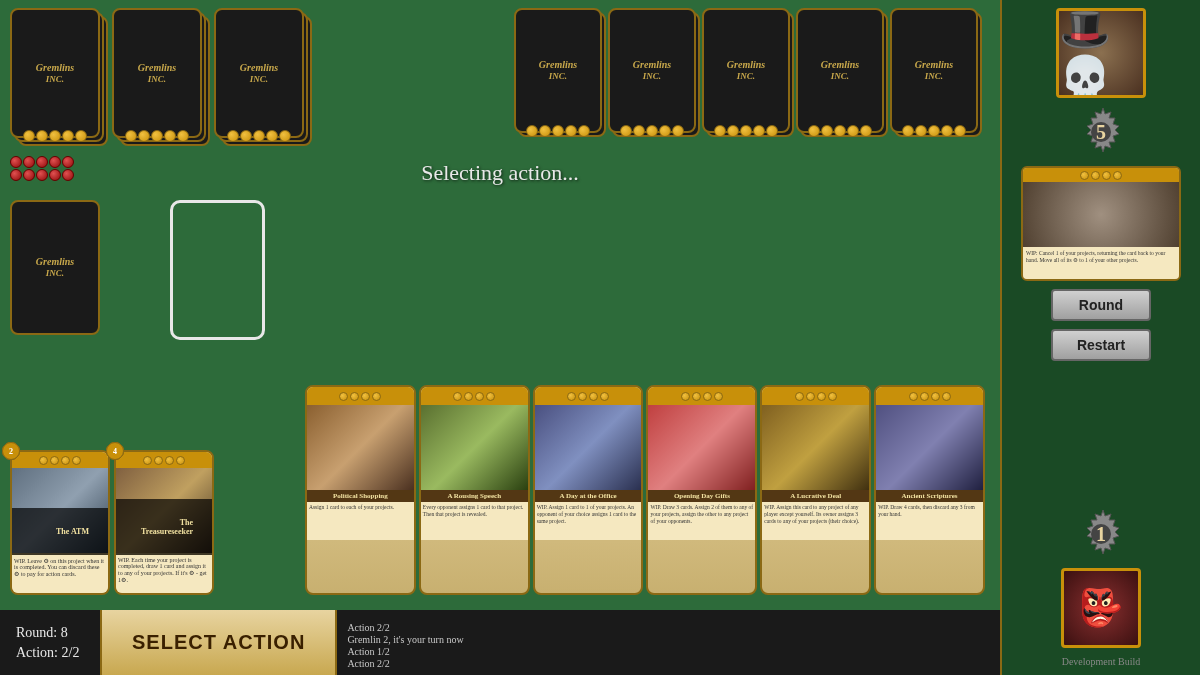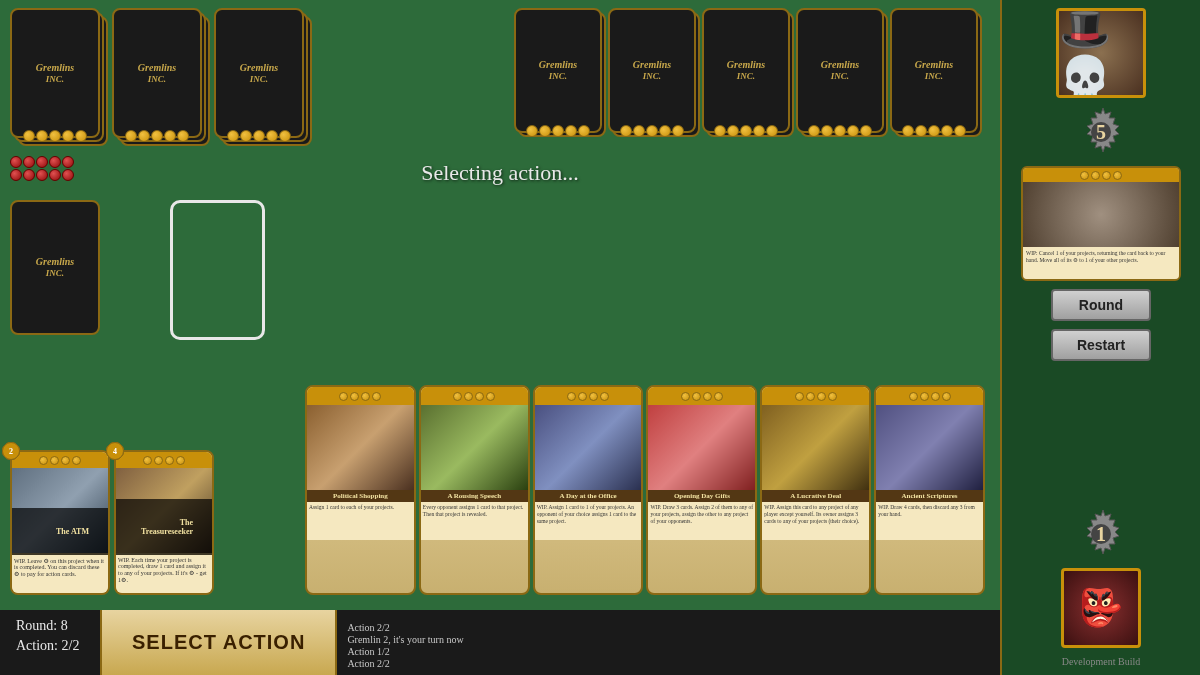--- a/index.html
+++ b/index.html
@@ -357,21 +357,21 @@
       display: flex;
       align-items: stretch;
     }
 
     .status-round {
       padding: 8px 16px;
       color: #e8e8e8;
       font-size: 14px;
       display: flex;
       flex-direction: column;
-      justify-content: flex-start;
+      justify-content: center;
       gap: 4px;
       min-width: 100px;
     }
 
     .select-action-btn {
       background: linear-gradient(180deg, #e8d4a0, #c8a850);
       border: none;
       border-left: 2px solid #8B6914;
       border-right: 2px solid #8B6914;
       padding: 0 30px;

